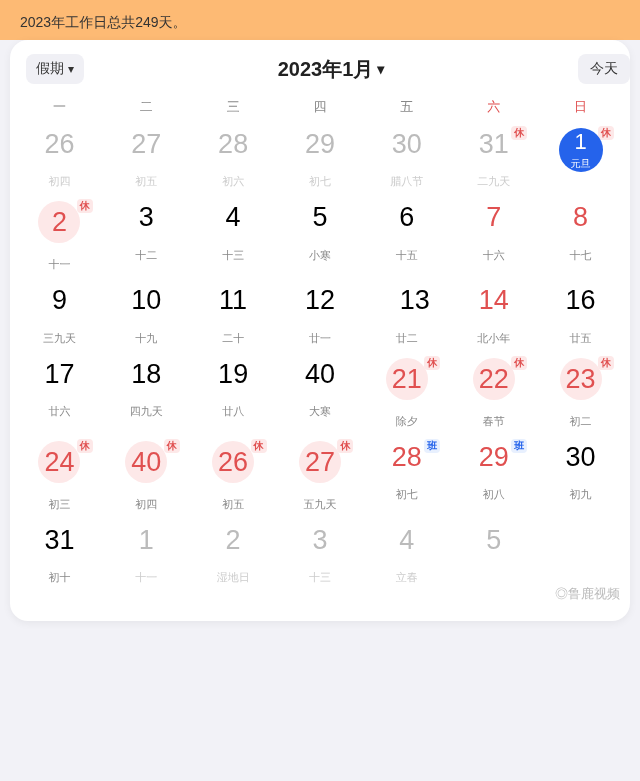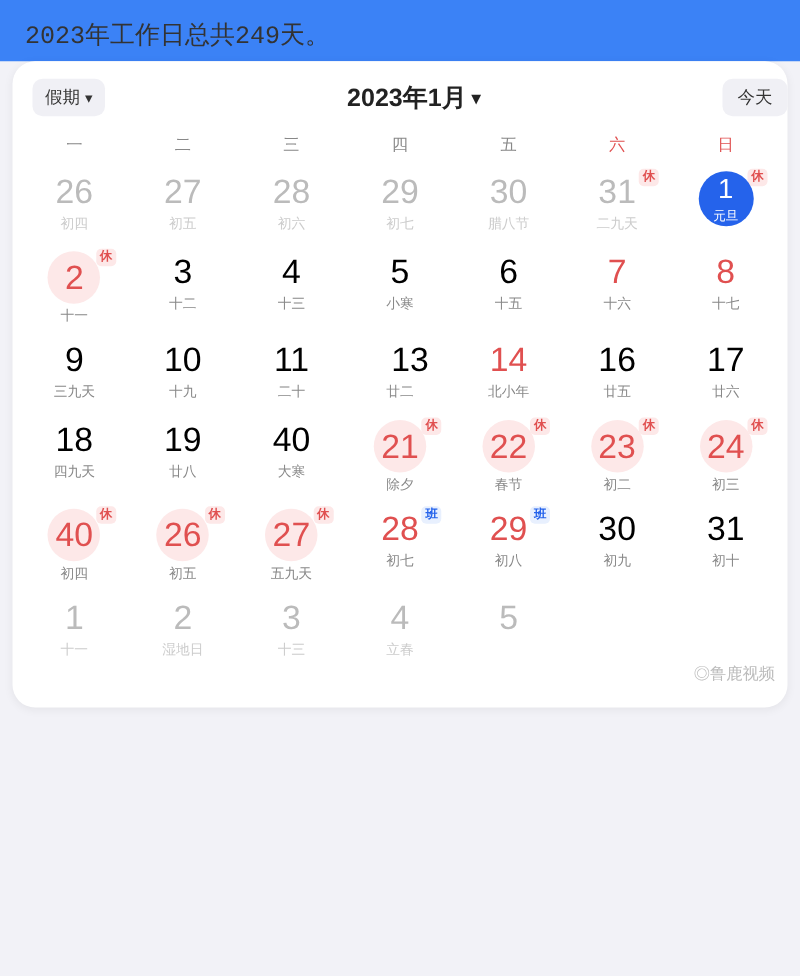--- a/index.html
+++ b/index.html
@@ -4,25 +4,24 @@
   <style>
     * { box-sizing: border-box; margin: 0; padding: 0; }
     body {
       font-family: -apple-system, "PingFang SC", "Microsoft YaHei", sans-serif;
       background: #f2f2f7;
       width: 640px;
       min-height: 781px;
       overflow-x: hidden;
     }
     .top-info {
-      background: #3b82f6;
+      background: #fdba74;
       padding: 14px 20px 8px 20px;
-      font-size: 20px;
+      font-size: 14px;
       color: #333;
-      font-family: Liberation Mono, monospace;
     }
     .calendar-container {
       background: #fff;
       border-radius: 18px;
       margin: 0 10px 10px 10px;
       padding-bottom: 10px;
       box-shadow: 0 2px 8px rgba(0,0,0,0.06);
     }
     .calendar-header {
       display: flex;
@@ -91,21 +90,21 @@
       cursor: pointer;
     }
     .day-number {
       font-size: 27px;
       font-weight: 500;
       line-height: 1.2;
     }
     .day-lunar {
       font-size: 11px;
       color: #888;
-      margin-top: 2px;
+      margin-top: 14px;
       text-align: center;
     }
     .day-cell.other-month .day-number {
       color: #bbb;
     }
     .day-cell.other-month .day-lunar {
       color: #ccc;
     }
     .day-cell.weekend-day .day-number {
       color: #e05050;
@@ -300,20 +299,26 @@
         </div>
         <div class="day-lunar">十九</div>
       </div>
       <div class="day-cell">
         <div class="day-circle" style="display: flex; flex-direction: column; align-items: flex-end;">
           <div class="day-number">11</div>
         </div>
         <div class="day-lunar">二十</div>
       </div>
       <div class="day-cell">
+        <div class="day-circle" style="display: flex; flex-direction: column; align-items: center;">
+          <div class="day-number">12</div>
+        </div>
+        <div class="day-lunar">廿一</div>
+      </div>
+      <div class="day-cell">
         <div class="day-circle" style="display: flex; flex-direction: column; align-items: center; margin-left: 16px;">
           <div class="day-number">13</div>
         </div>
         <div class="day-lunar">廿二</div>
       </div>
       <div class="day-cell weekend-day">
         <div class="day-circle" style="display: flex; flex-direction: column; align-items: center;">
           <div class="day-number" style="color: rgb(224, 80, 80);">14</div>
         </div>
         <div class="day-lunar">北小年</div>

